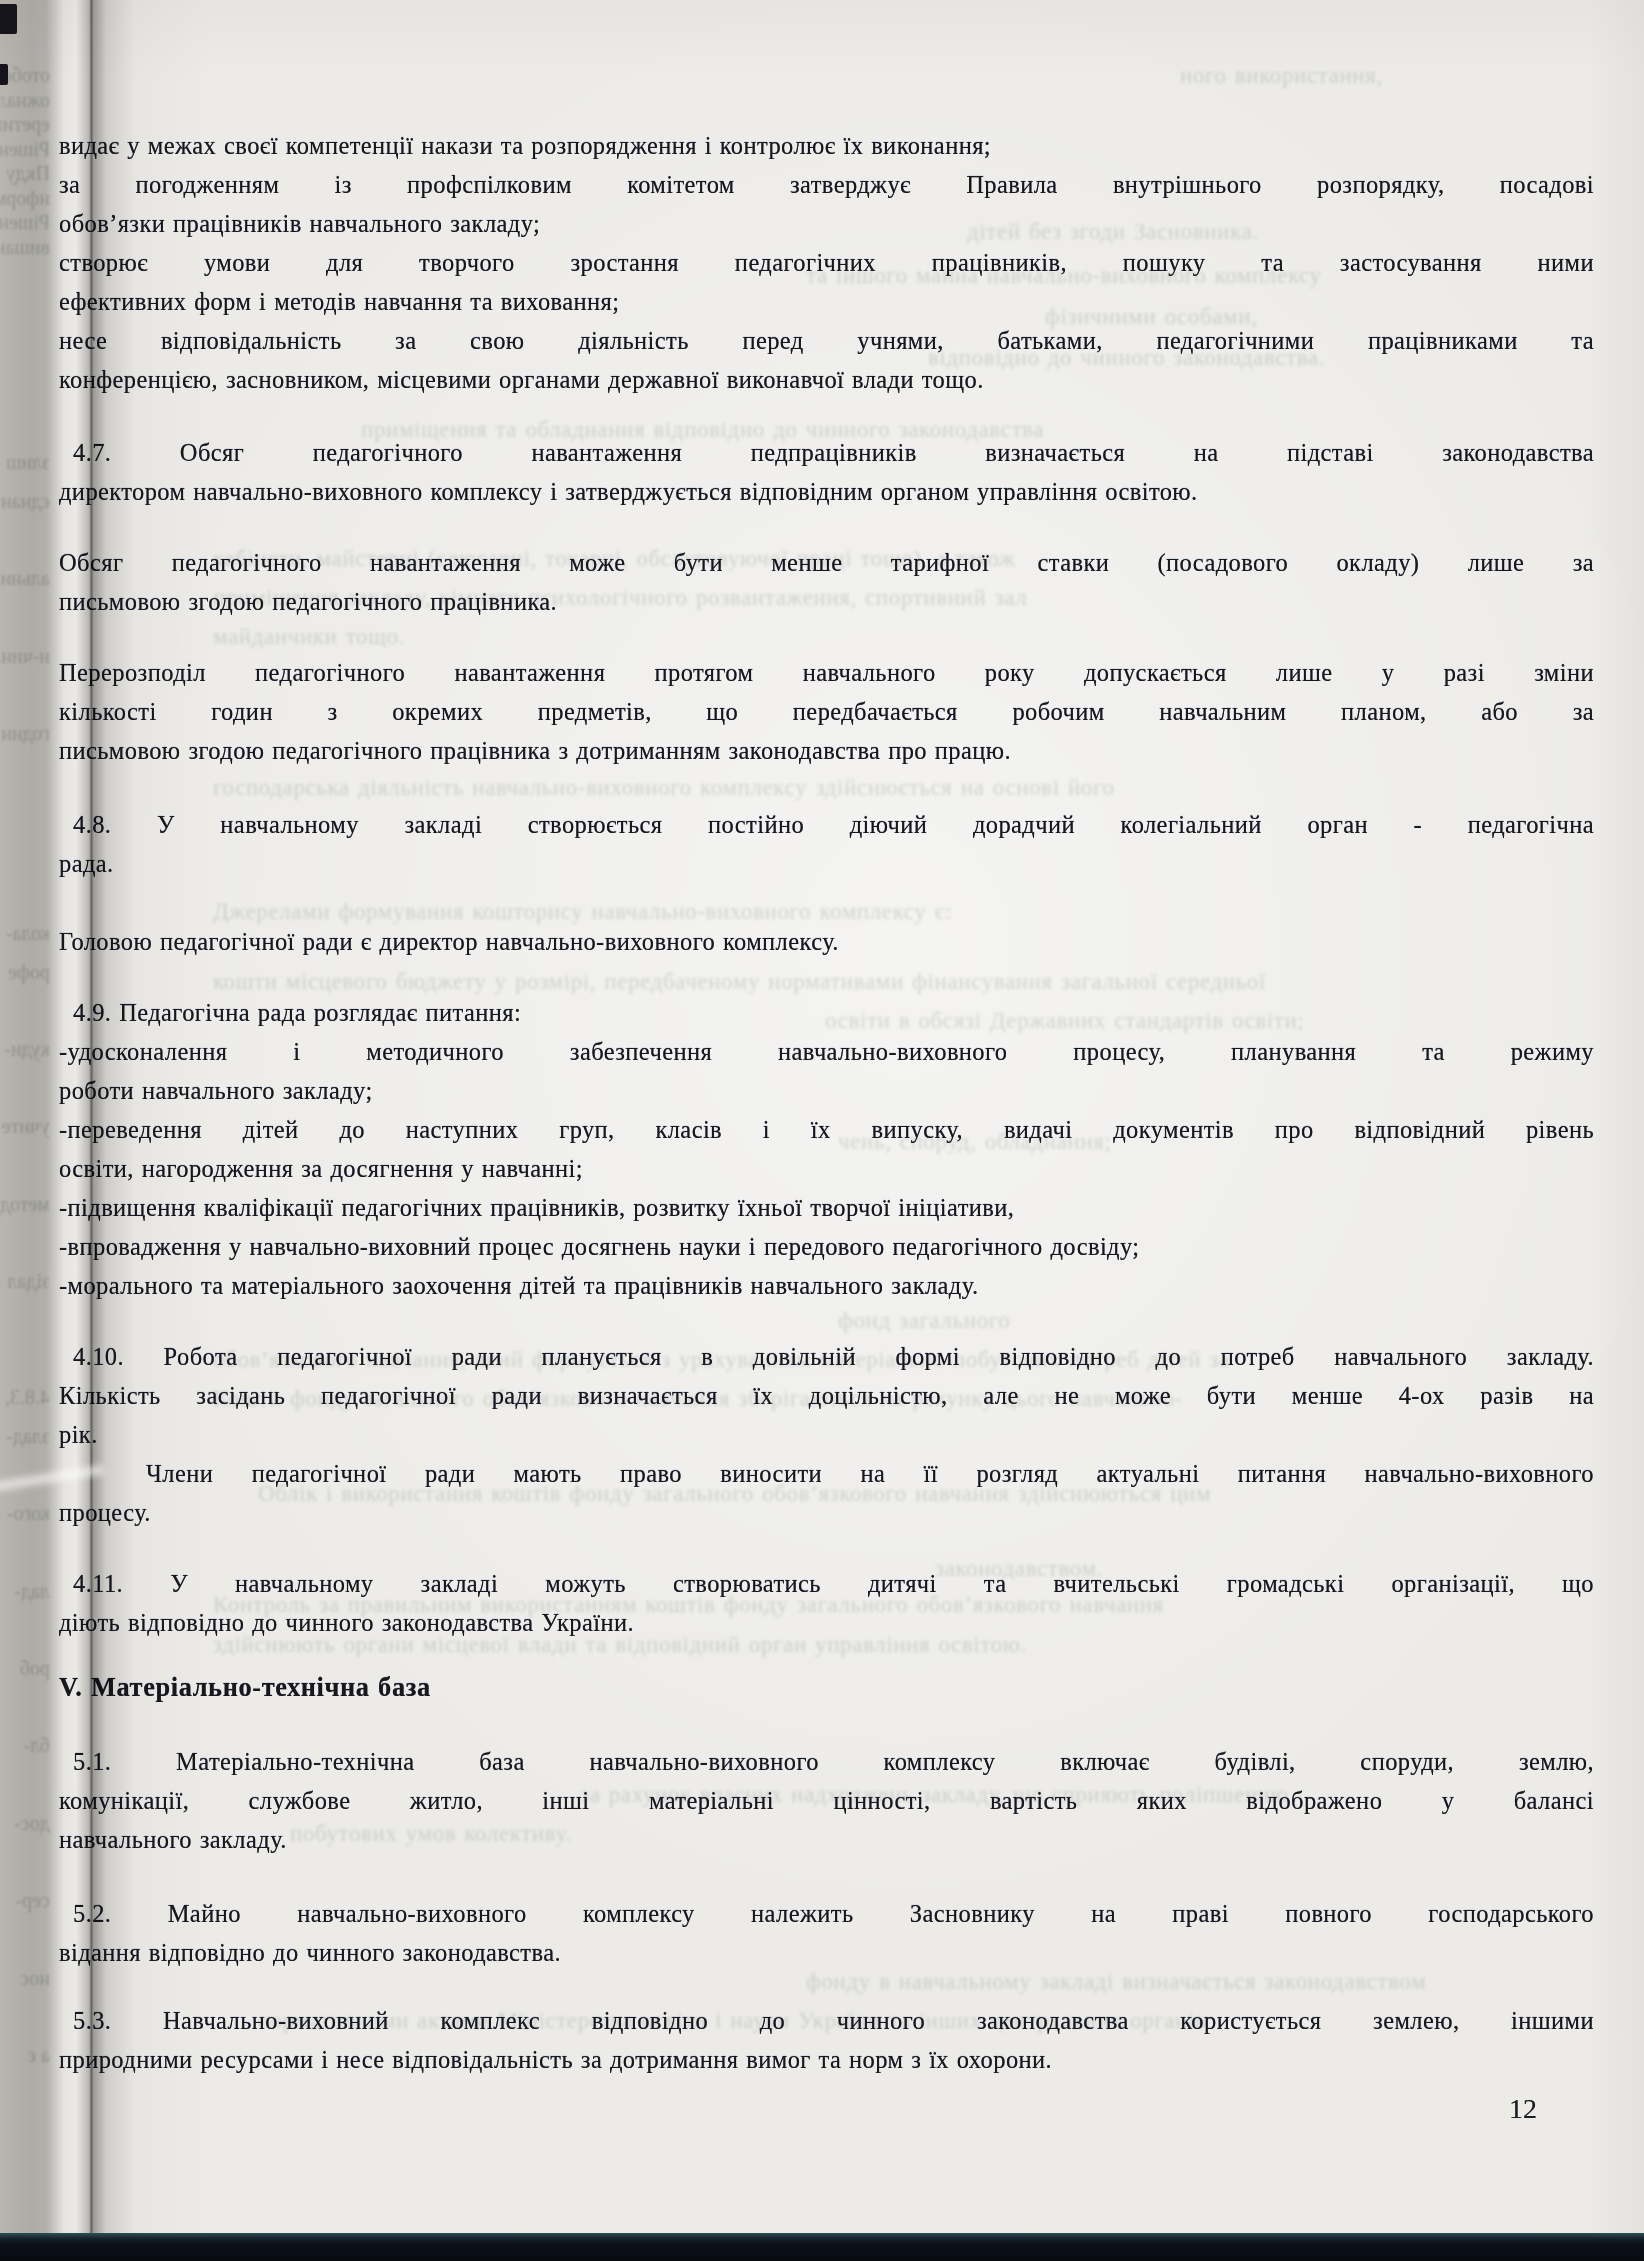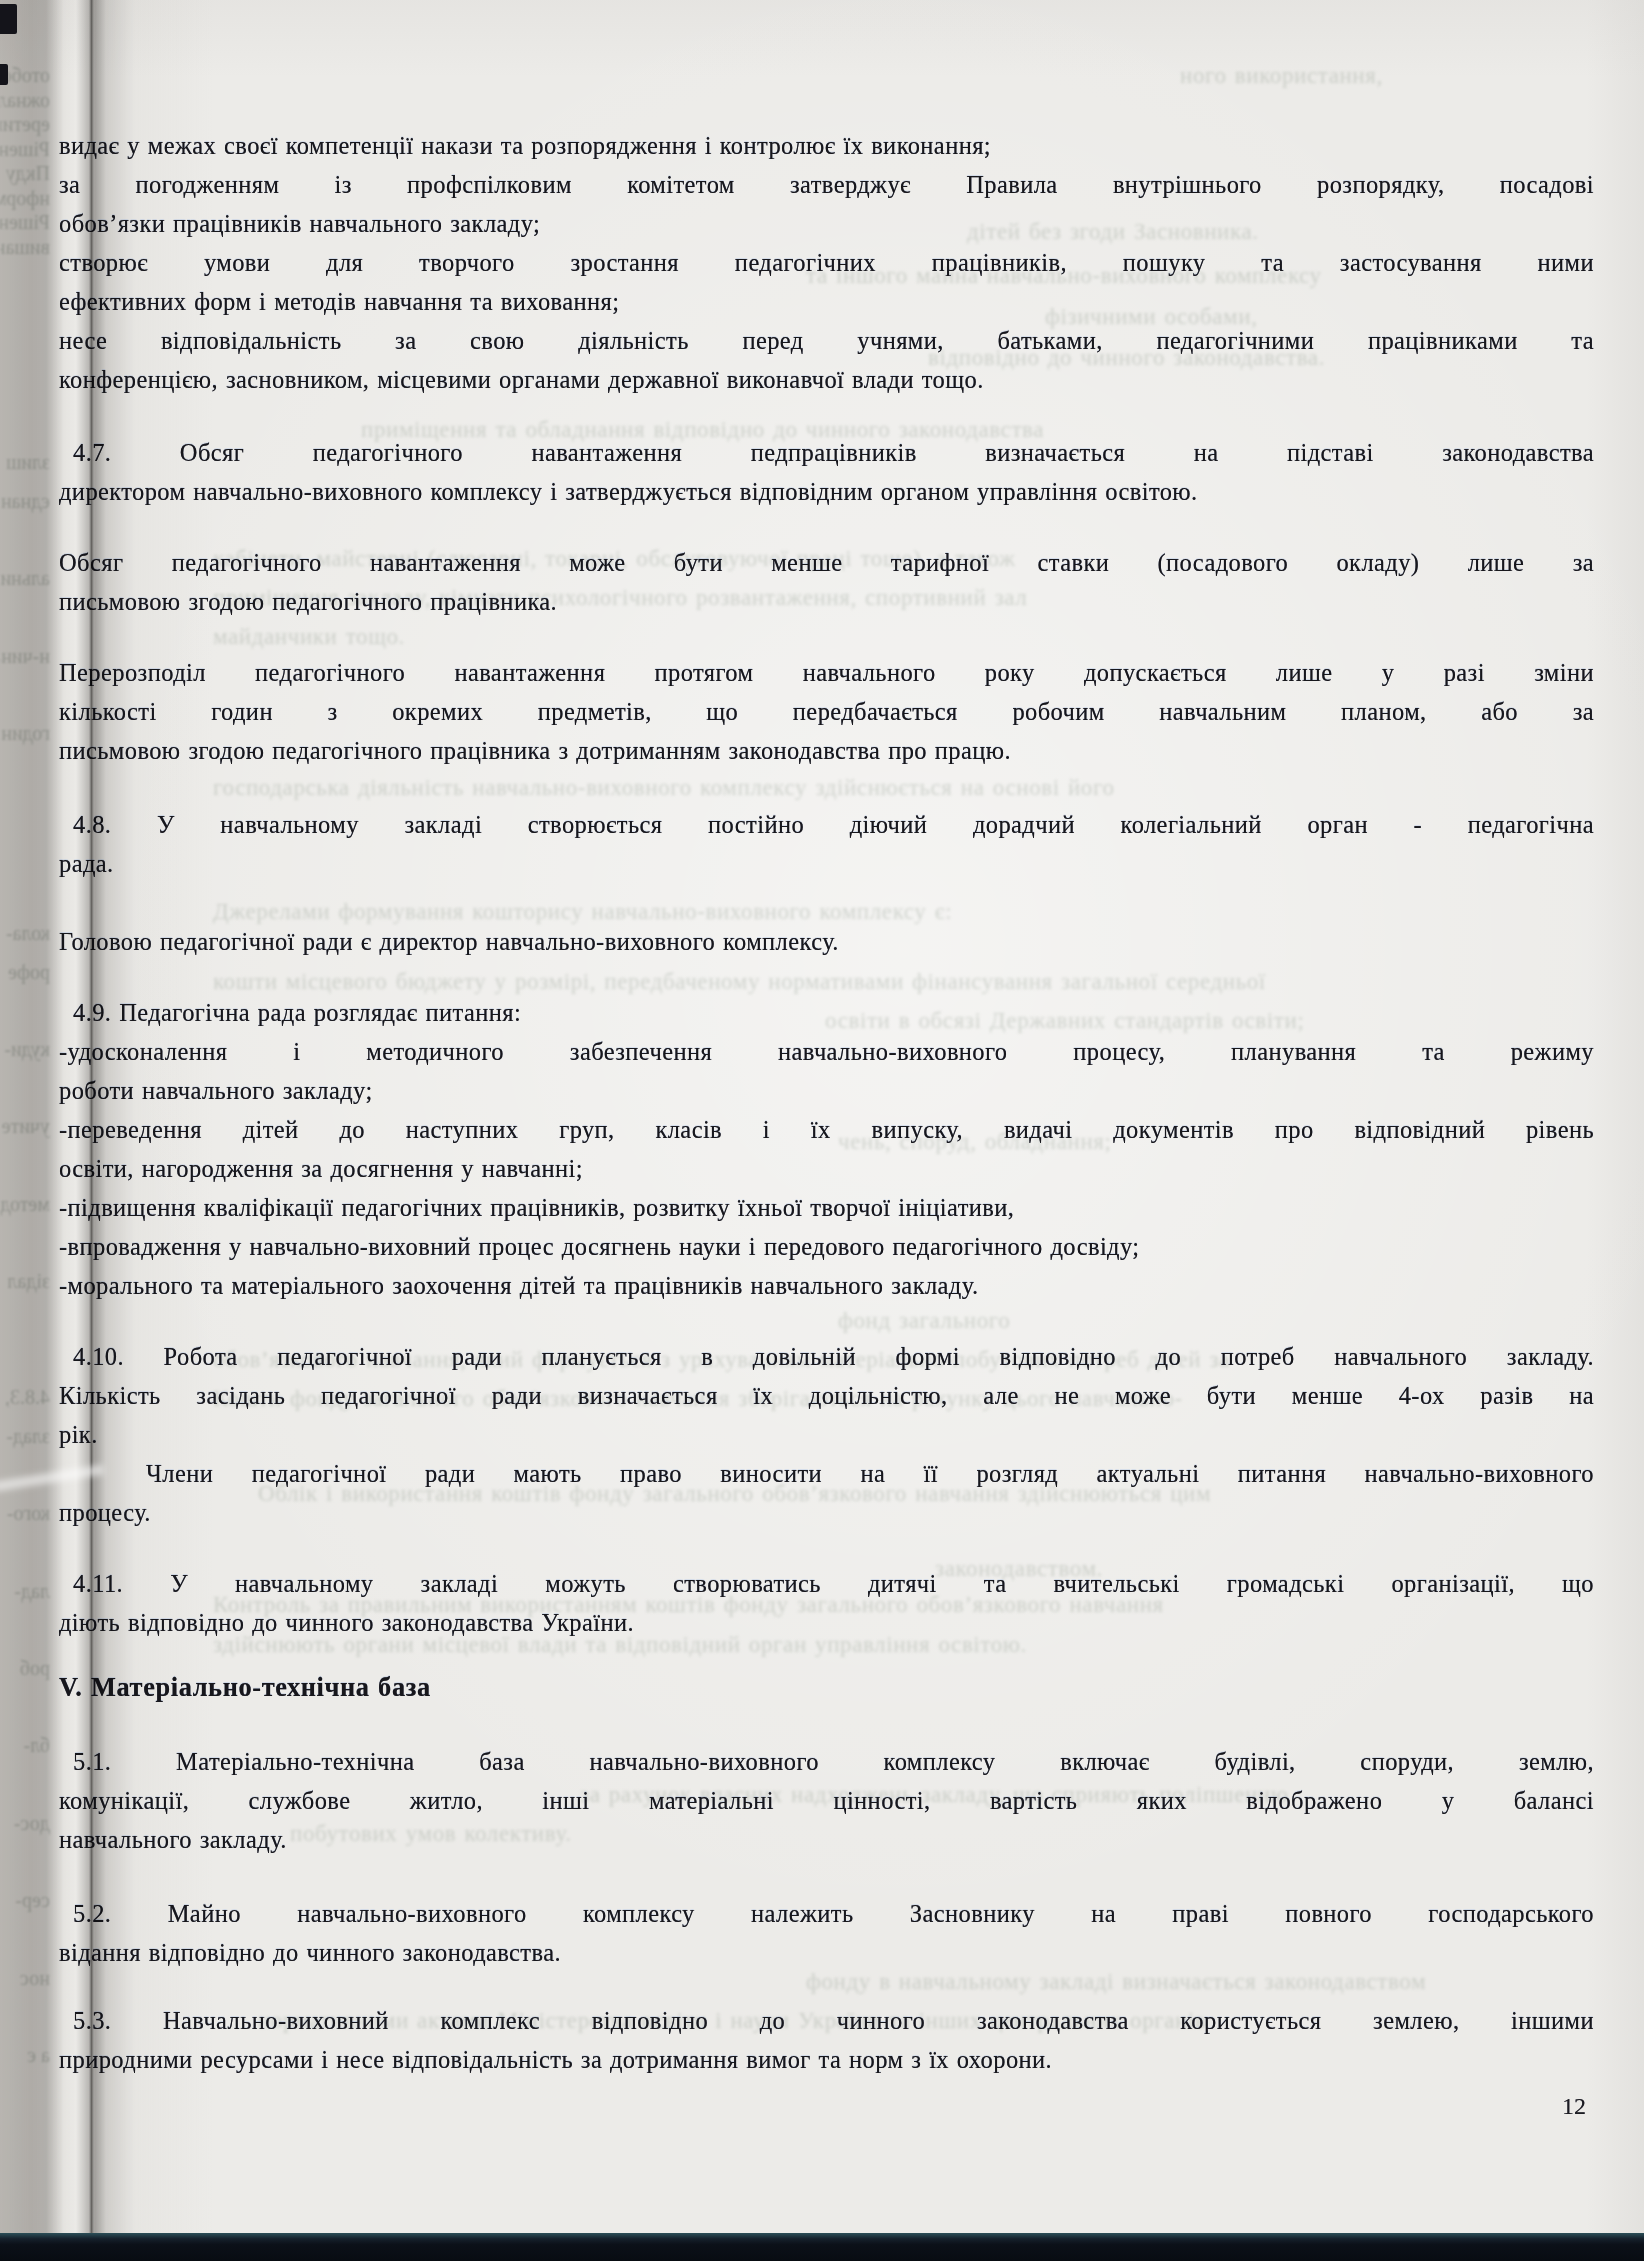--- a/index.html
+++ b/index.html
@@ -67,21 +67,21 @@
     font-size:23px;line-height:37px;letter-spacing:0.6px;word-spacing:1.9px;
     filter:blur(1.4px);white-space:nowrap;overflow:hidden;
   }
   .spine-frag{
     position:absolute;left:0;width:50px;color:rgba(105,118,106,.6);opacity:.6;
     font-size:20px;filter:blur(1.2px);white-space:nowrap;overflow:hidden;
     transform:scaleX(-1);
   }
   .page-number{
     position:absolute;left:1509px;top:2093px;width:77px;
-    color:#1c1c22;font-size:24px;text-align:right;
+    color:#1c1c22;font-size:28px;text-align:left;
     text-shadow:0 0 0.6px rgba(10,10,35,.5);
   }
 </style>
 </head>
 <body>
 
 <div class="paper"></div>
 
 <div class="bleed-layer" id="bleed-layer">
     <div class="bleed" style="left: 1180px; top: 57px; width: 438px;">ного використання,</div>

